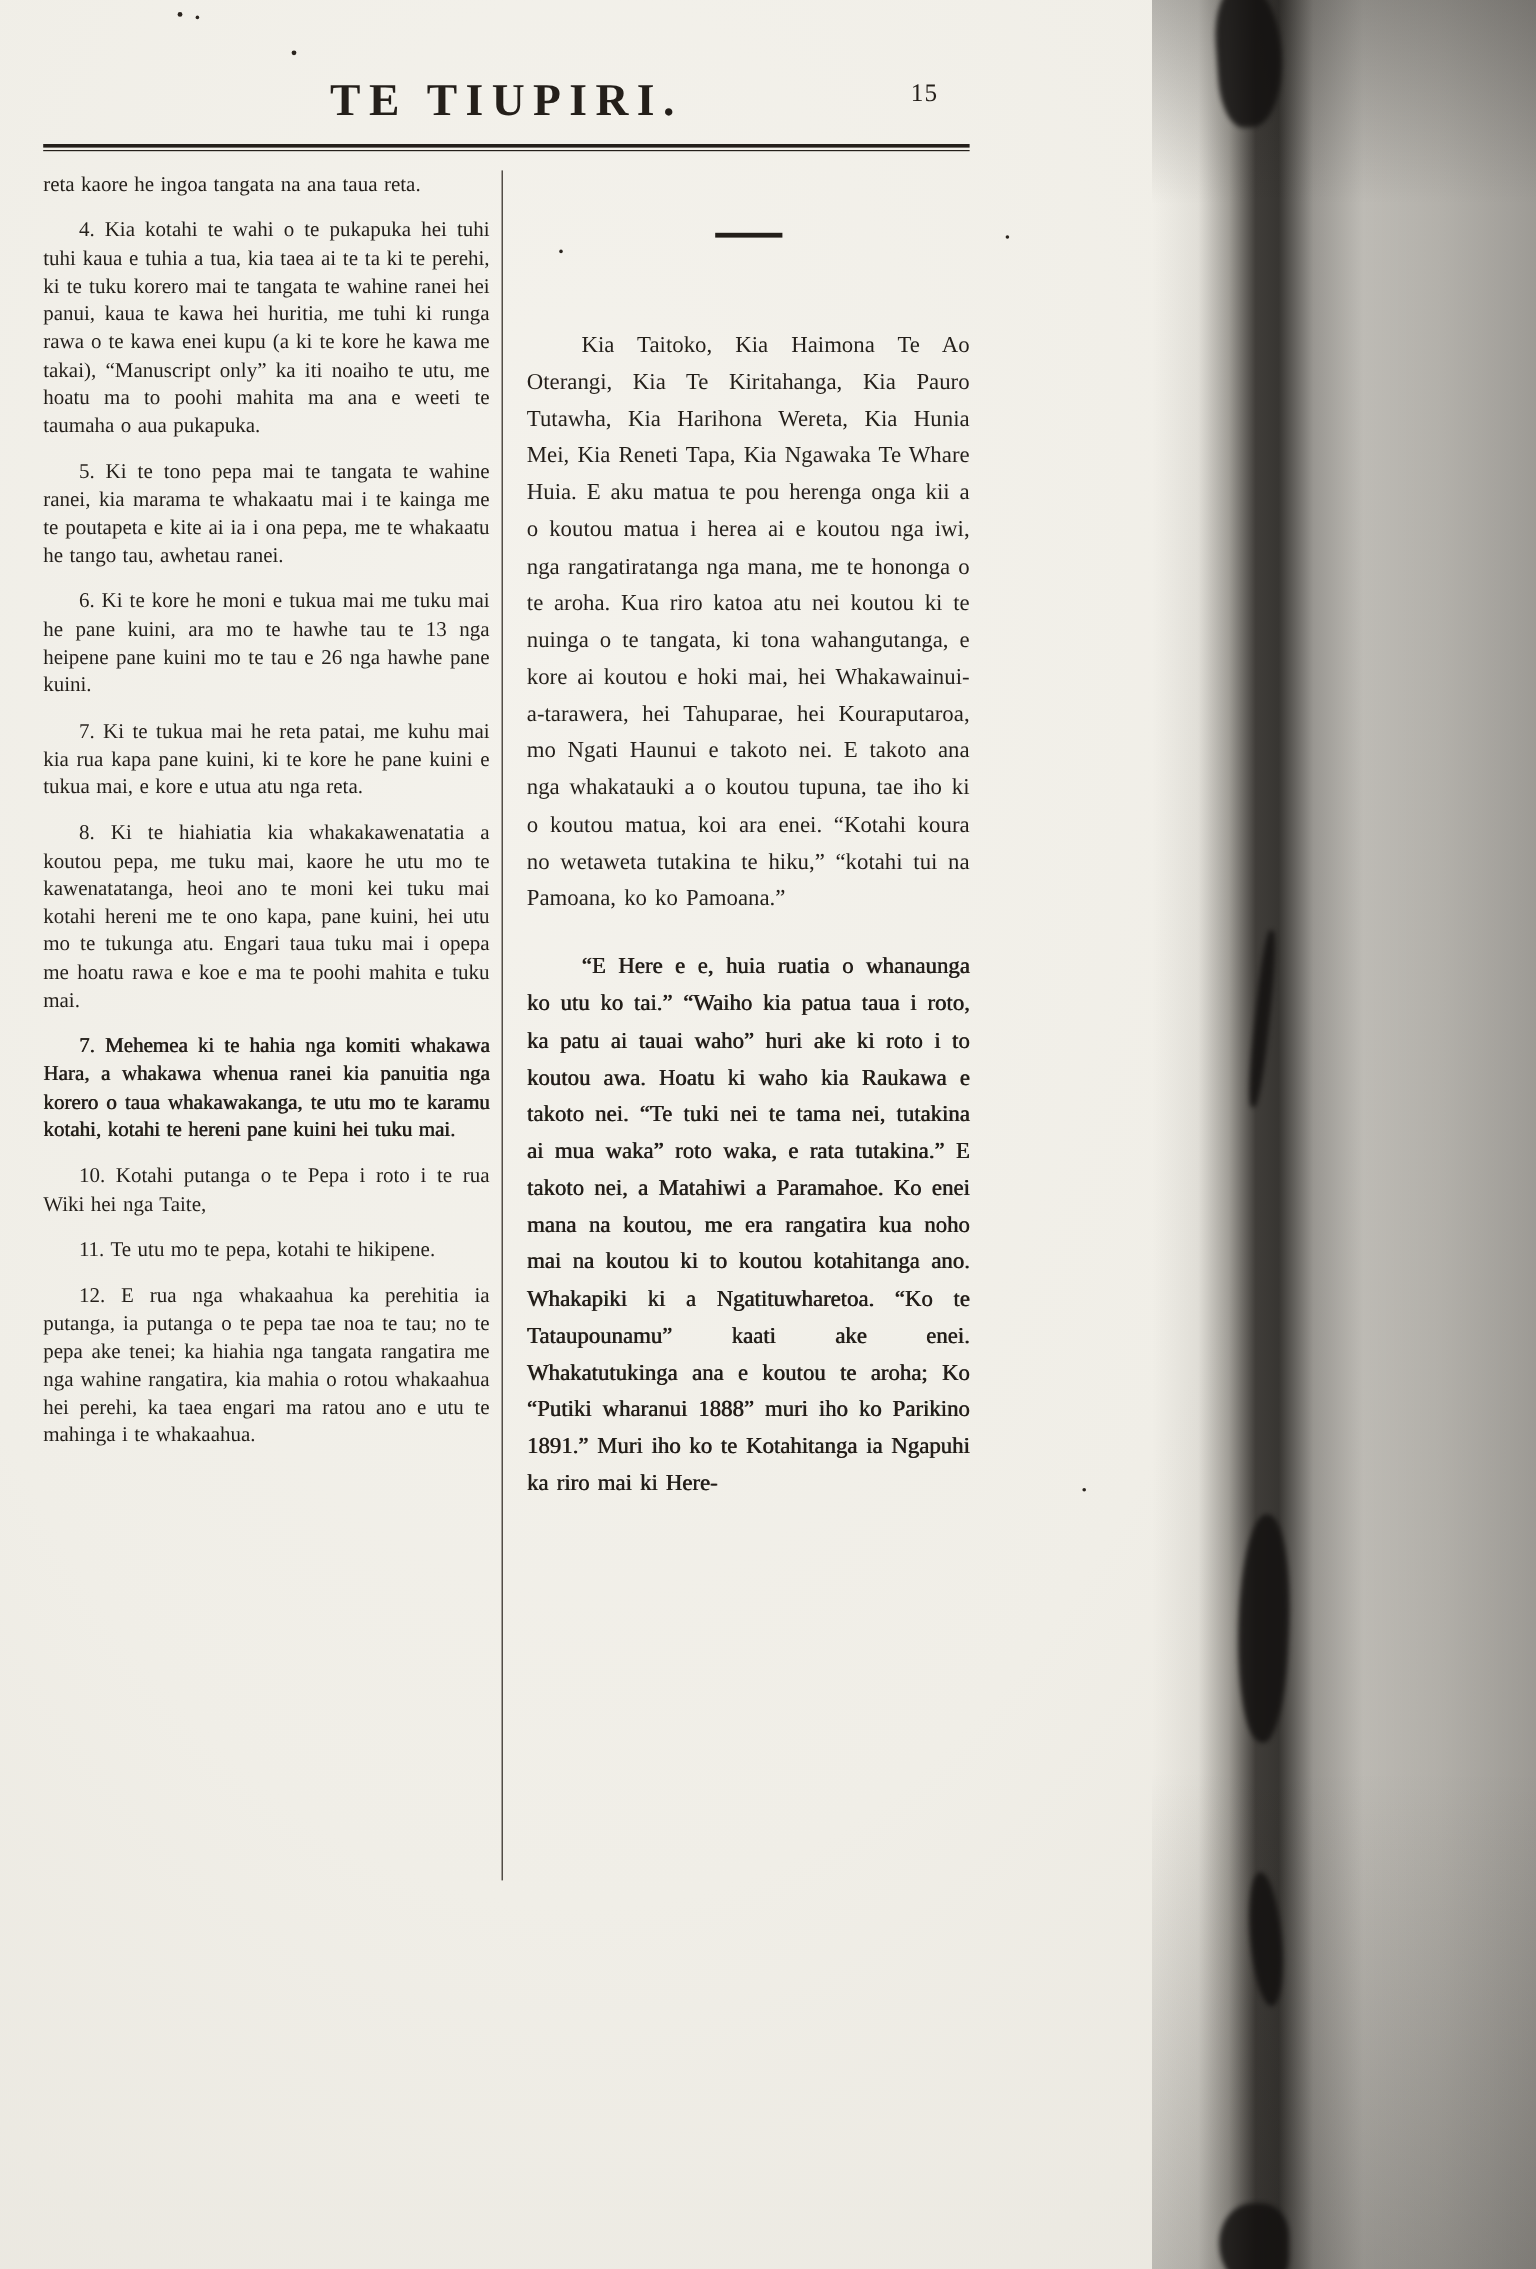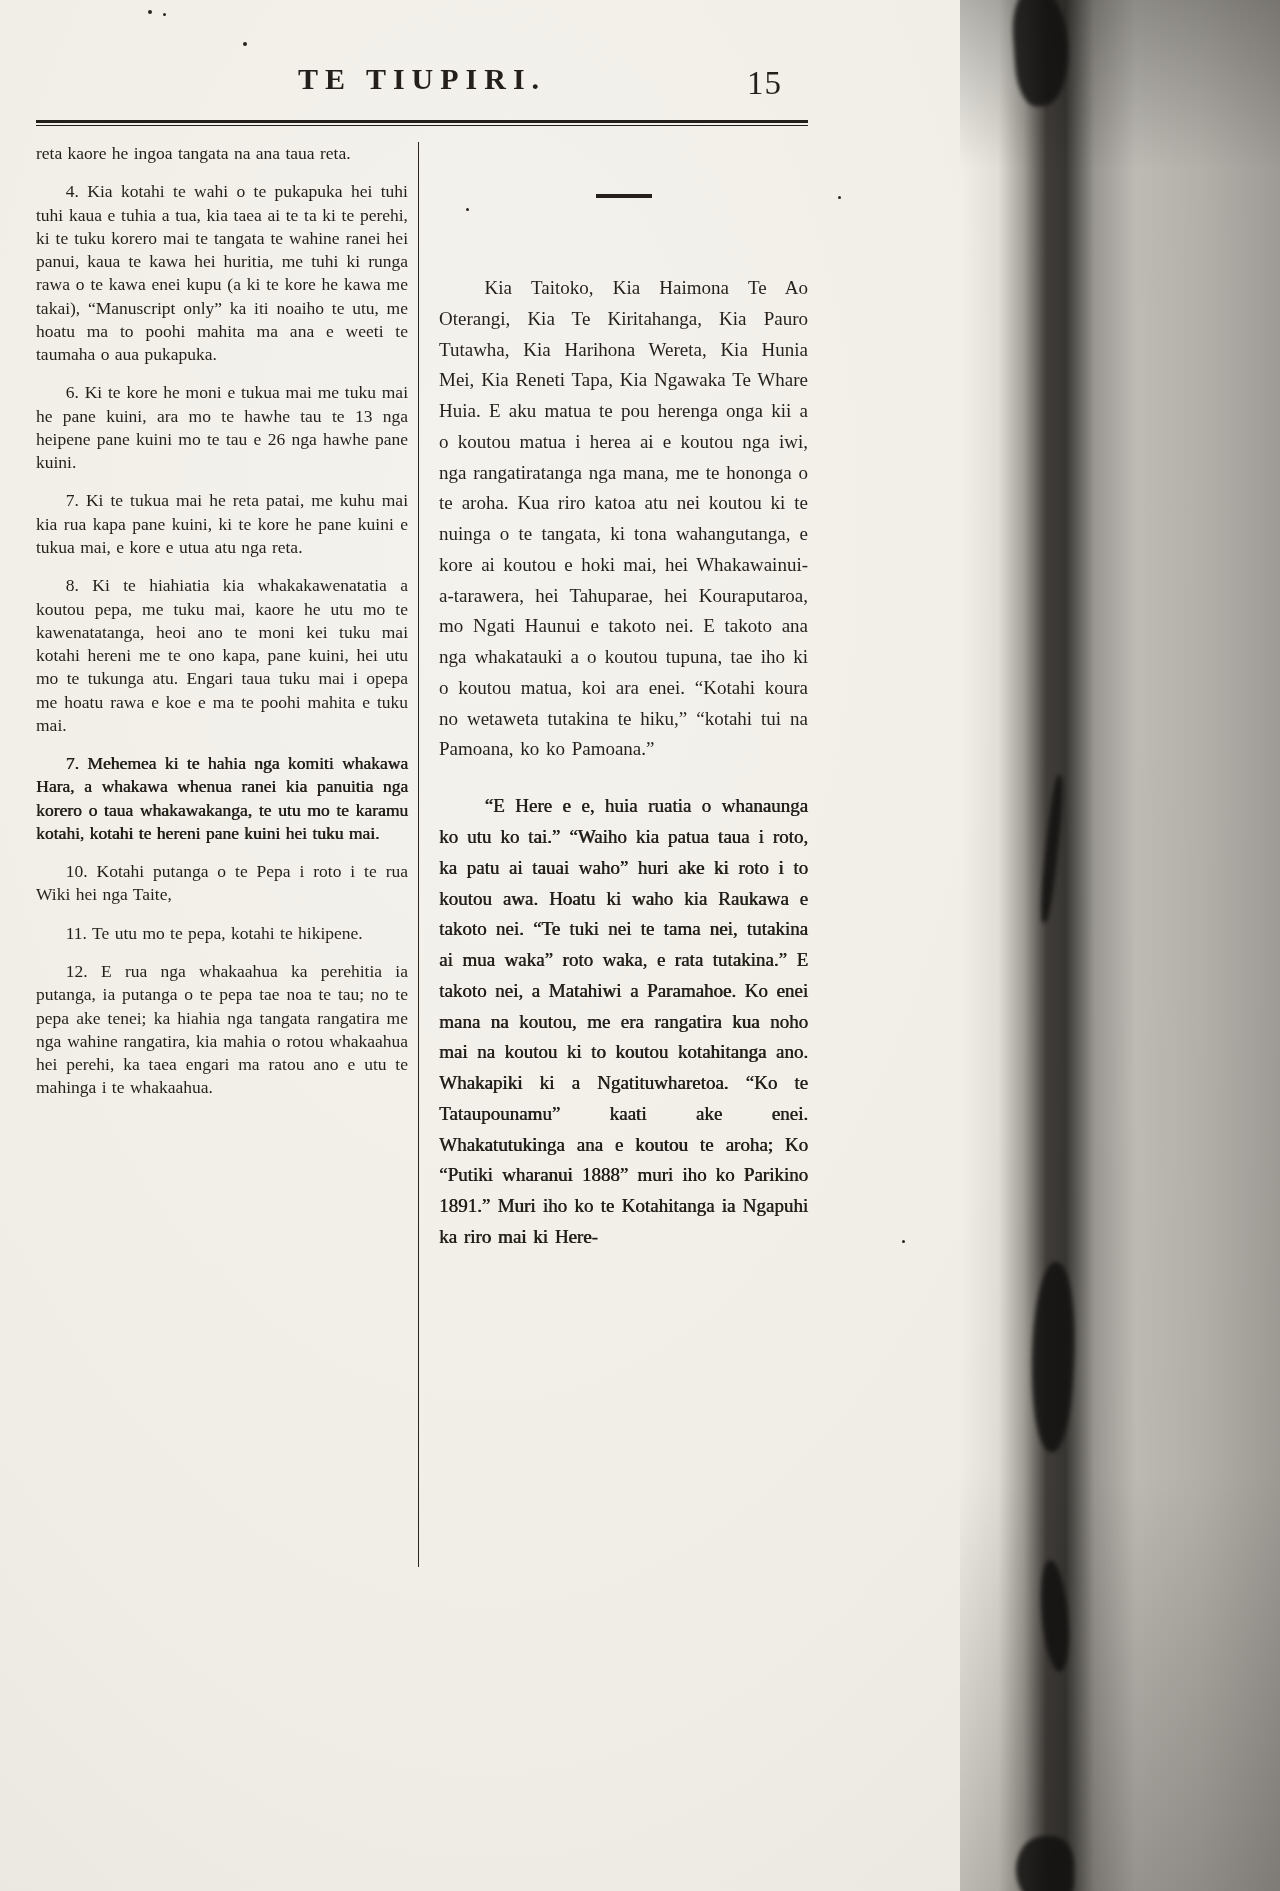--- a/index.html
+++ b/index.html
@@ -40,27 +40,27 @@
     position:absolute;
     background:#2a241e;
     border-radius:50%;
   }
   .content {
     position:absolute; left:36px; top:62px; width:772px;
   }
   .masthead { position:relative; height:56px; }
   .masthead h1 {
     text-align:center;
-    font-size:30px;
+    font-size:38px;
     font-weight:bold;
     letter-spacing:7px;
   }
   .pageno {
     position:absolute; right:26px; top:3px;
-    font-size:33px;
+    font-size:21px;
     letter-spacing:1px;
   }
   .double-rule {
     height:6px;
     border-top:3px solid #241f1a;
     border-bottom:1px solid #241f1a;
     margin-top:2px;
   }
   .columns { display:flex; margin-top:16px; align-items:stretch;justify-content:center; }
   .col-left { width:372px; }
@@ -128,20 +128,21 @@
 
     <div class="columns">
 
       <section class="col-left">
         <div>
 
             <p class="no-indent">reta kaore he ingoa tangata na ana taua reta.</p>
 
             <p>4. Kia kotahi te wahi o te pukapuka hei tuhi tuhi kaua e tuhia a tua, kia taea ai te ta ki te perehi, ki te tuku korero mai te tangata te wahine ranei hei panui, kaua te kawa hei huritia, me tuhi ki runga rawa o te kawa enei kupu (a ki te kore he kawa me takai), “Manuscript only” ka iti noaiho te utu, me hoatu ma to poohi mahita ma ana e weeti te taumaha o aua pukapuka.</p>
 
+            <p>5. Ki te tono pepa mai te tangata te wahine ranei, kia marama te whakaatu mai i te kainga me te poutapeta e kite ai ia i ona pepa, me te whakaatu he tango tau, awhetau ranei.</p>
 
             <p>6. Ki te kore he moni e tukua mai me tuku mai he pane kuini, ara mo te hawhe tau te 13 nga heipene pane kuini mo te tau e 26 nga hawhe pane kuini.</p>
 
             <p>7. Ki te tukua mai he reta patai, me kuhu mai kia rua kapa pane kuini, ki te kore he pane kuini e tukua mai, e kore e utua atu nga reta.</p>
 
             <p>8. Ki te hiahiatia kia whakakawenatatia a koutou pepa, me tuku mai, kaore he utu mo te kawenatatanga, heoi ano te moni kei tuku mai kotahi hereni me te ono kapa, pane kuini, hei utu mo te tukunga atu. Engari taua tuku mai i opepa me hoatu rawa e koe e ma te poohi mahita e tuku mai.</p>
 
             <p class="heavy">7. Mehemea ki te hahia nga komiti whakawa Hara, a whakawa whenua ranei kia panuitia nga korero o taua whakawakanga, te utu mo te karamu kotahi, kotahi te hereni pane kuini hei tuku mai.</p>
 
             <p>10. Kotahi putanga o te Pepa i roto i te rua Wiki hei nga Taite,</p>

